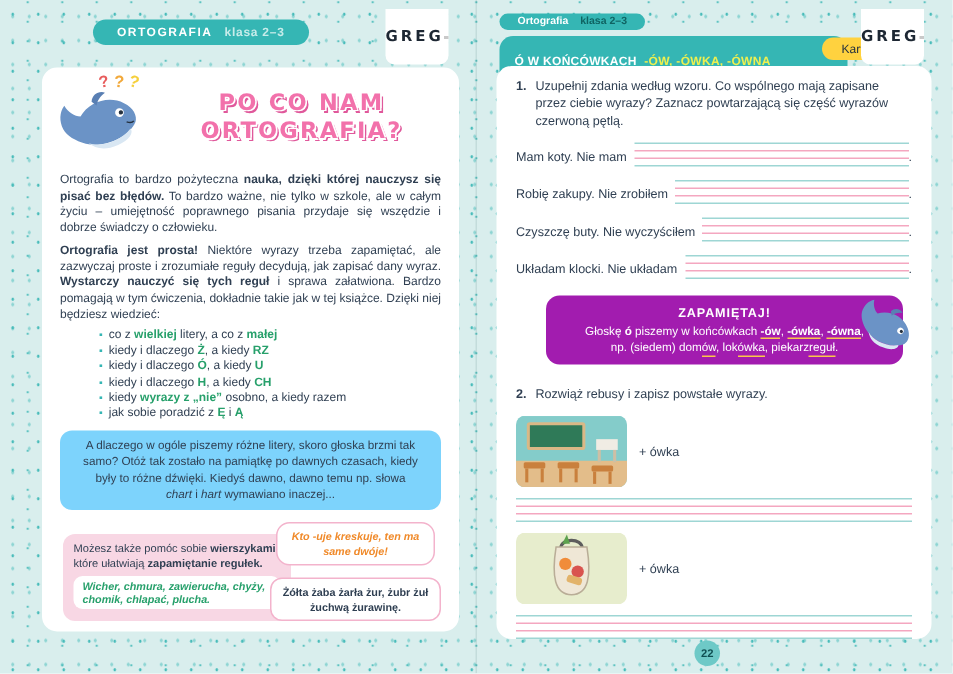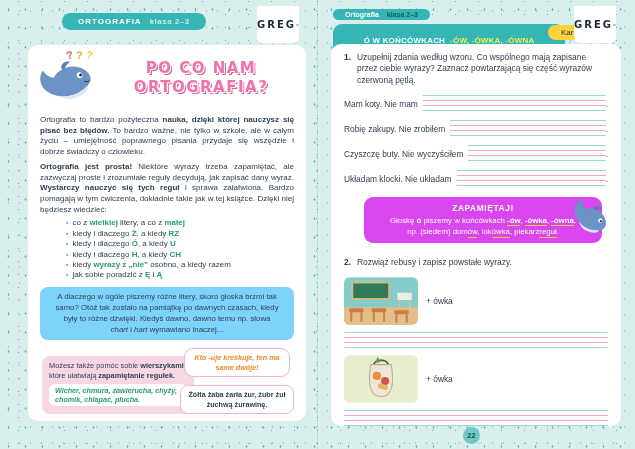--- a/index.html
+++ b/index.html
@@ -16,21 +16,21 @@
   }
   .page-divide{position:absolute;left:317px;top:0;bottom:0;width:1px;background:rgba(40,90,90,.12);}
 
   
   .pill{position:absolute;background:#35b6b4;border-radius:11px;color:#fff;display:flex;align-items:baseline;gap:8px;}
   .pill-left{left:62px;top:13px;padding:4px 16px;font-size:8px;font-weight:bold;letter-spacing:1px;}
   .pill-left .sub{color:#c7ecea;font-weight:bold;letter-spacing:.5px;}
   .pill-small{left:333px;top:9px;padding:2px 12px;font-size:7px;font-weight:bold;border-radius:8px;}
   .pill-small .sub{color:#0f6362;}
   .topic-bar{position:absolute;left:333px;top:24px;width:212px;height:33px;background:#35b6b4;border-radius:9px;
-    display:flex;align-items:center;gap:5px;padding:0 10px;font-size:8px;font-weight:bold;color:#fff;letter-spacing:.2px;justify-content:center;}
+    display:flex;align-items:center;gap:5px;padding:0 10px;font-size:8px;font-weight:bold;color:#fff;letter-spacing:.2px;}
   .topic-bar .endings{color:#eef04f;}
   .karta-pill{position:absolute;left:548px;top:25px;width:58px;height:15px;background:#ffd23f;border-radius:8px;
     display:flex;align-items:center;justify-content:center;gap:4px;font-size:8px;color:#23313f;}
   .karta-pill .num{font-weight:bold;}
   .logo-box{position:absolute;top:6px;width:42px;height:37px;background:#fff;border-radius:0 0 6px 6px;
     display:flex;align-items:center;justify-content:center;}
   .logo-box .greg{font-family:"DejaVu Sans",sans-serif;font-weight:bold;font-size:10px;letter-spacing:2px;color:#1d2733;}
   .logo-box .bar{width:26px;height:2px;background:#c9c9c9;margin-top:1px;}
 
   
@@ -65,21 +65,21 @@
   .ex-num{width:13px;font-weight:bold;}
   .ex-instr{flex:1;}
   .sent-row{display:flex;align-items:flex-end;margin-top:9px;}
   .sent-text{font-size:8.4px;white-space:nowrap;margin-bottom:2px;}
   .lines4{height:16px;
     background-image:linear-gradient(#9ed6d4,#9ed6d4),linear-gradient(#f4a7c0,#f4a7c0),linear-gradient(#f4a7c0,#f4a7c0),linear-gradient(#9ed6d4,#9ed6d4);
     background-repeat:no-repeat;background-size:100% 1px;background-position:0 0,0 5px,0 10px,0 15px;}
   .sent-row .lines4{flex:1;margin-left:5px;}
   .sent-period{margin-bottom:2px;font-size:8.4px;}
   .remember-zone{position:relative;margin-top:11px;height:52px;}
-  .remember-box{position:absolute;left:20px;top:0;width:238px;background:#d946ef;border-radius:9px;padding:5px 8px;box-sizing:border-box;
+  .remember-box{position:absolute;left:20px;top:0;width:238px;background:#a21caf;border-radius:9px;padding:5px 8px;box-sizing:border-box;
     color:#fff;text-align:center;font-size:7.8px;line-height:1.5;}
   .remember-title{font-weight:bold;font-size:8.4px;letter-spacing:.6px;}
   .shark-remember{position:absolute;right:-6px;top:0;transform:rotate(35deg) scale(.85);}
   .rebus-grid{display:grid;grid-template-columns:1fr;column-gap:24px;margin-top:2px;}
   .rebus-top{display:flex;align-items:center;gap:8px;margin-top:7px;}
   .rebus-img{width:74px;height:48px;border-radius:6px;overflow:hidden;flex:none;}
   .plus-suffix{font-size:8.4px;}
   .rebus-cell .lines4{margin-top:7px;}
   .page-num{position:absolute;left:463px;top:427px;width:17px;height:17px;border-radius:50%;background:#6ec9c7;
     display:flex;align-items:center;justify-content:center;font-size:7.5px;font-weight:bold;color:#0f4f52;}

